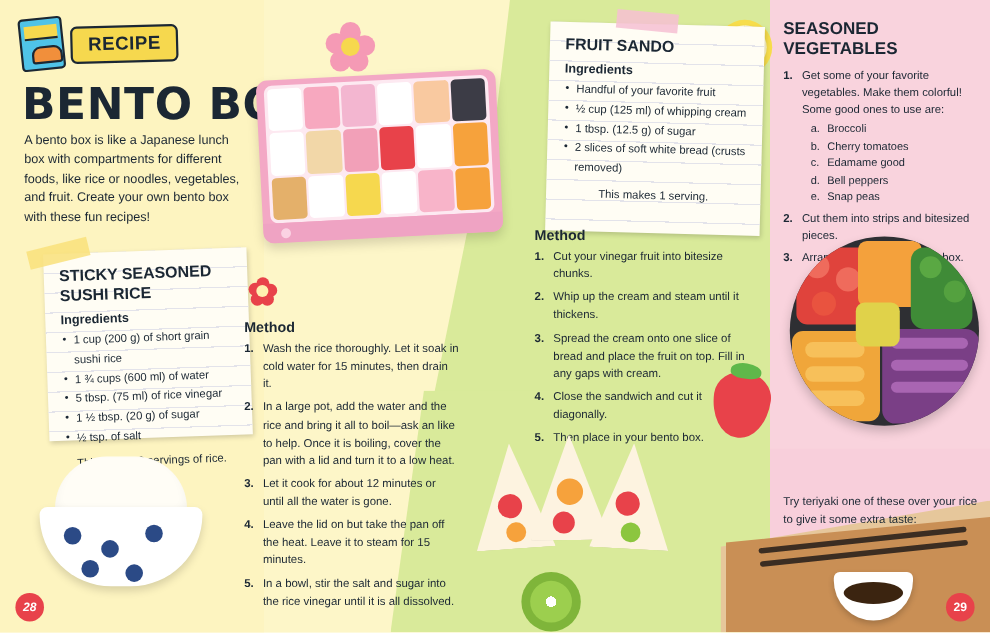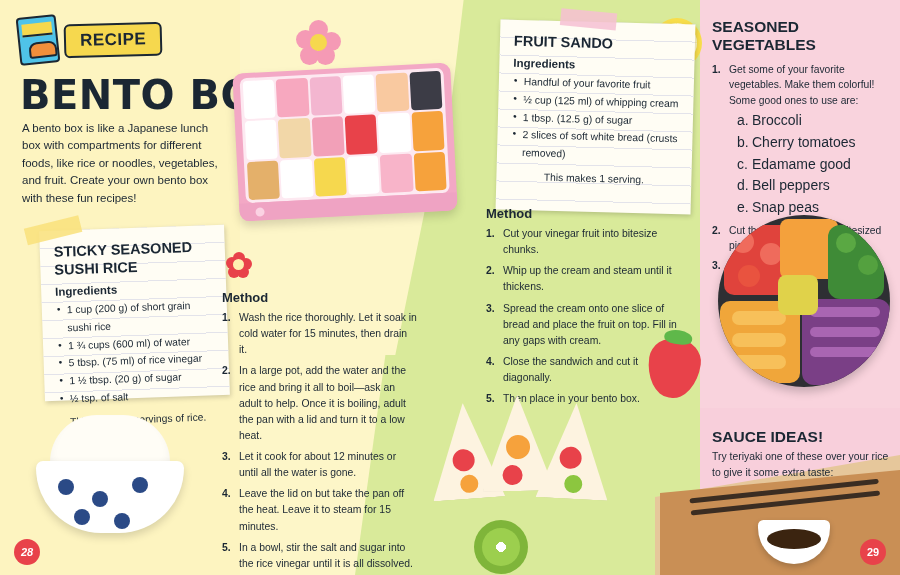--- a/index.html
+++ b/index.html
@@ -123,21 +123,21 @@
   #method-sando { left:486px; top:206px; width:196px; }
 
   
   .rainbow-head {
     position:absolute; left:712px; top:18px; width:178px;
     font-size:15.5px; font-weight:bold; color:#1b2733; line-height:1.15;
   }
   #list-rainbow { position:absolute; left:712px; top:40px; width:178px; }
   #list-rainbow > li { font-size:10.3px; line-height:1.5; margin-bottom:4px; }
   ol.alpha { list-style:none; counter-reset:a; margin-top:2px; margin-left:8px;}
-  ol.alpha > li { counter-increment:a; position:relative; padding-left:15px; font-size:14px; line-height:1.55; }
+  ol.alpha > li { counter-increment:a; position:relative; padding-left:15px; font-size:10px; line-height:1.55; }
   ol.alpha > li:before { content:counter(a, lower-alpha) "."; position:absolute; left:0; top:0; }
 
   .sauce-head {
     position:absolute; left:712px; top:428px; width:180px;
     font-size:15.5px; font-weight:bold; color:#1b2733;
   }
   .sauce-sub { position:absolute; left:712px; top:449px; width:180px; font-size:10.4px; line-height:1.5; color:#1b2733;}
   #list-sauce { position:absolute; left:720px; top:484px; width:175px; list-style:none; }
   #list-sauce li { font-size:10.4px; line-height:1.72; padding-left:11px; position:relative; color:#1b2733;}
   #list-sauce li:before { content:"•"; position:absolute; left:0; top:-1px; }
@@ -317,21 +317,21 @@
     <span style="left:11px;top:14px"></span>
       <span style="left:2px;top:14px"></span>
     <span style="left:0;top:5px"></span>
       <b></b>
   </div>
 
   <div class="method" id="method-rice">
     <h4>Method</h4>
     <ol class="steps">
       <li>Wash the rice thoroughly. Let it soak in cold water for 15 minutes, then drain it.</li>
-      <li>In a large pot, add the water and the rice and bring it all to boil—ask an adult to help. Once it is boiling, adult the pan with a lid and turn it to a low heat.</li>
+      <li>In a large pot, add the water and the rice and bring it all to boil—ask an like to help. Once it is boiling, cover the pan with a lid and turn it to a low heat.</li>
       <li>Let it cook for about 12 minutes or until all the water is gone.</li>
       <li>Leave the lid on but take the pan off the heat. Leave it to steam for 15 minutes.</li>
       <li>In a bowl, stir the salt and sugar into the rice vinegar until it is all dissolved.</li>
 
     </ol>
   </div>
 
   <div class="rice-bowl">
     <div class="rice"></div>
     <div class="bowl">
@@ -419,21 +419,20 @@
       <span class="fruitdot" style="left:20px;top:70px;width:20px;height:20px;background:#e8424a;"></span>
     </div>
     <div class="sandwich" style="left:108px;top:18px;transform:rotate(3deg);">
       <span class="fruitdot" style="left:22px;top:44px;width:22px;height:22px;background:#e8424a;"></span>
       <span class="fruitdot" style="left:28px;top:72px;width:18px;height:18px;background:#8cc63f;"></span>
     </div>
   </div>
 
   <div class="kiwi"></div>
 
-  <h2 class="sauce-head">SAUCE IDEAS!</h2>
   <p class="sauce-sub">Try teriyaki one of these over your rice to give it some extra taste:</p>
   <ul id="list-sauce">
     <li>sticky teriyaki</li>
     <li>savory shoyu</li>
     <li>citrusy ponzu</li>
   </ul>
 
   <div class="board"></div>
   <div class="chopsticks">
     <span class="chopstick" style="top:4px;"></span>

